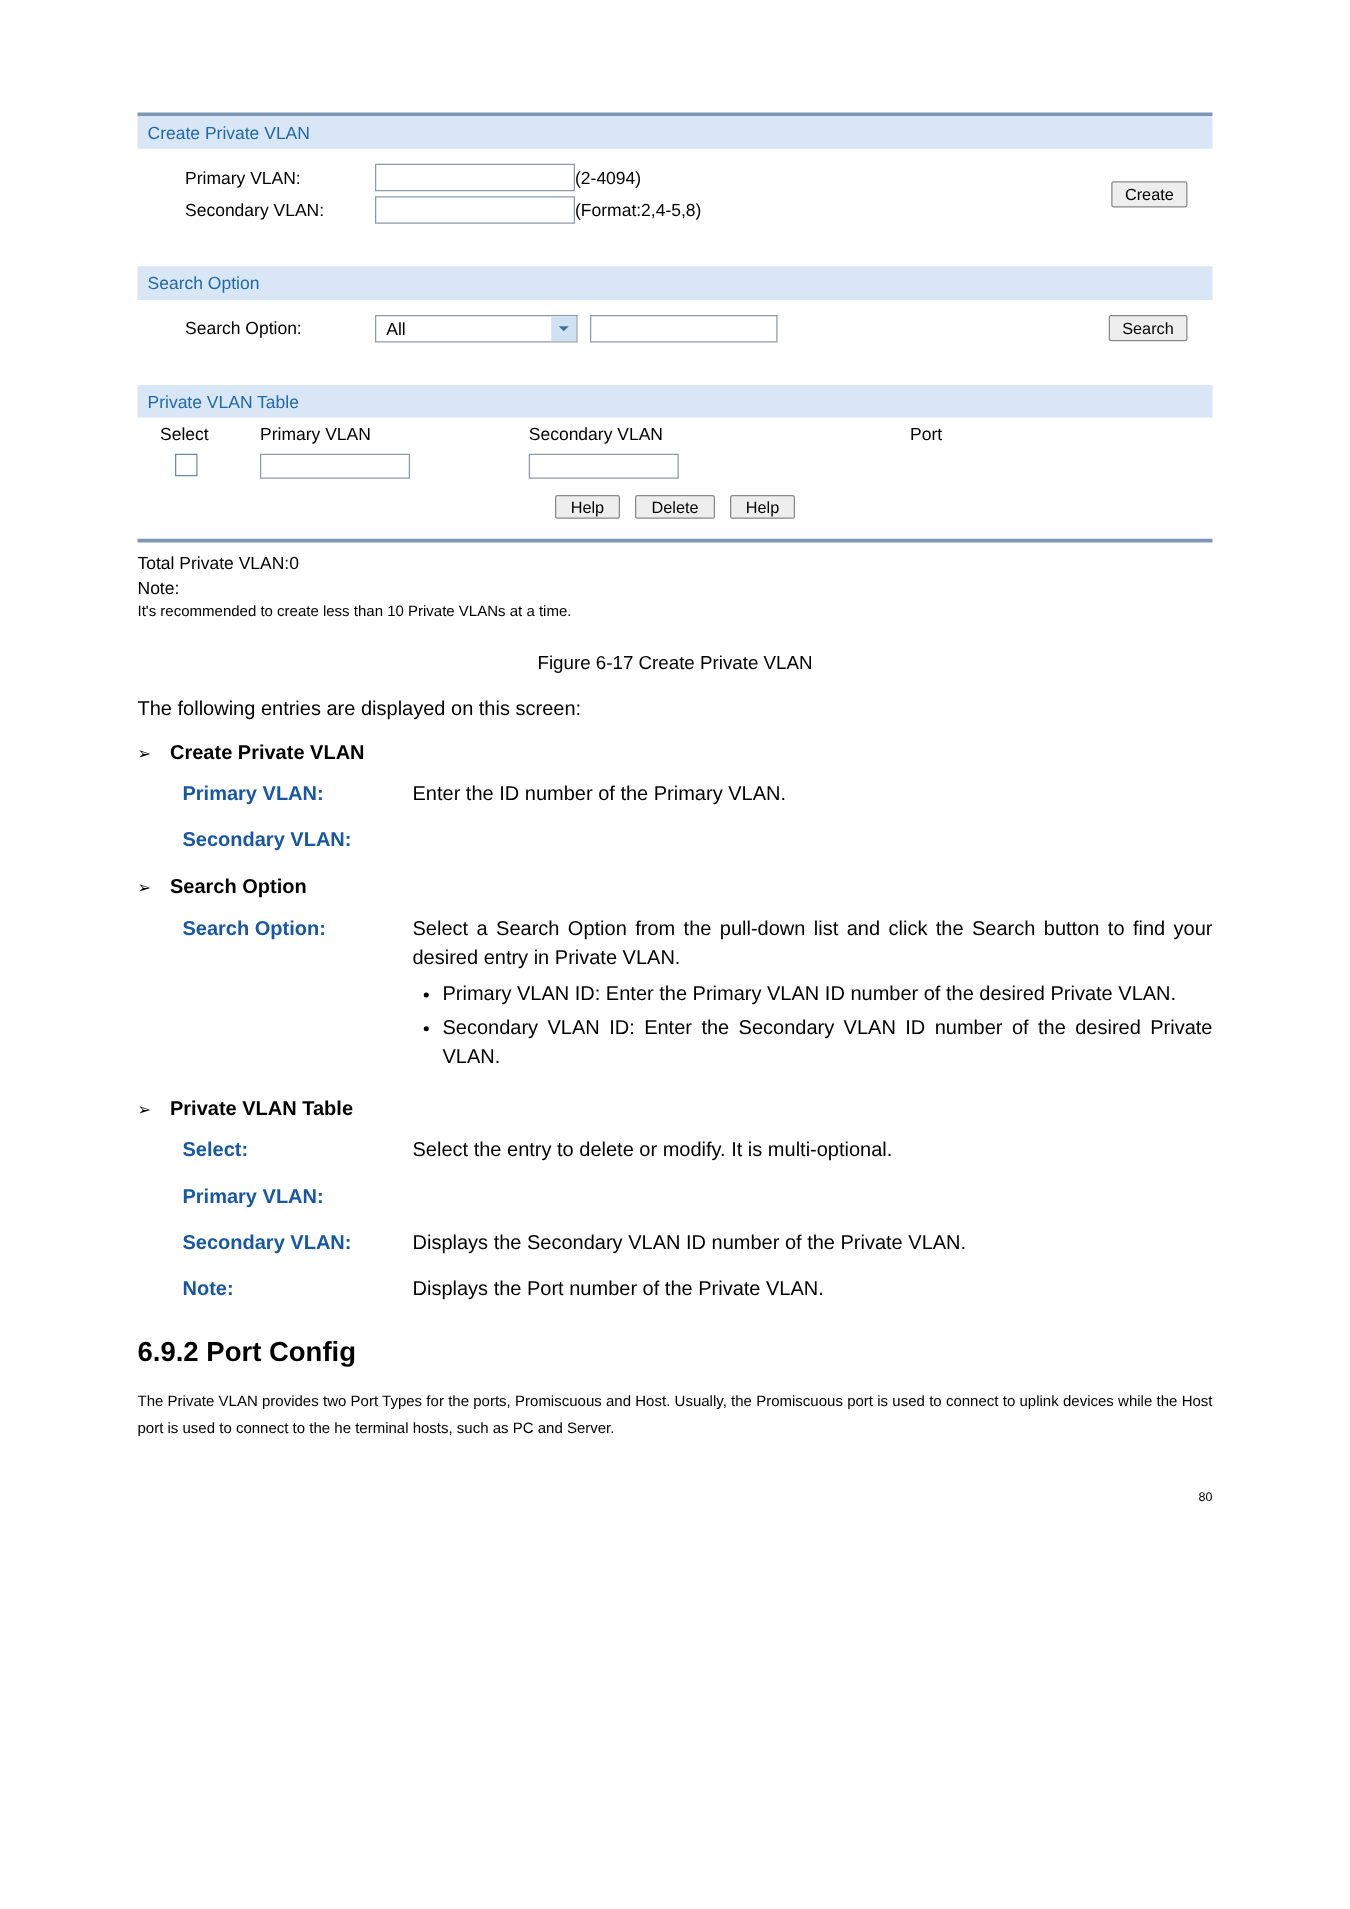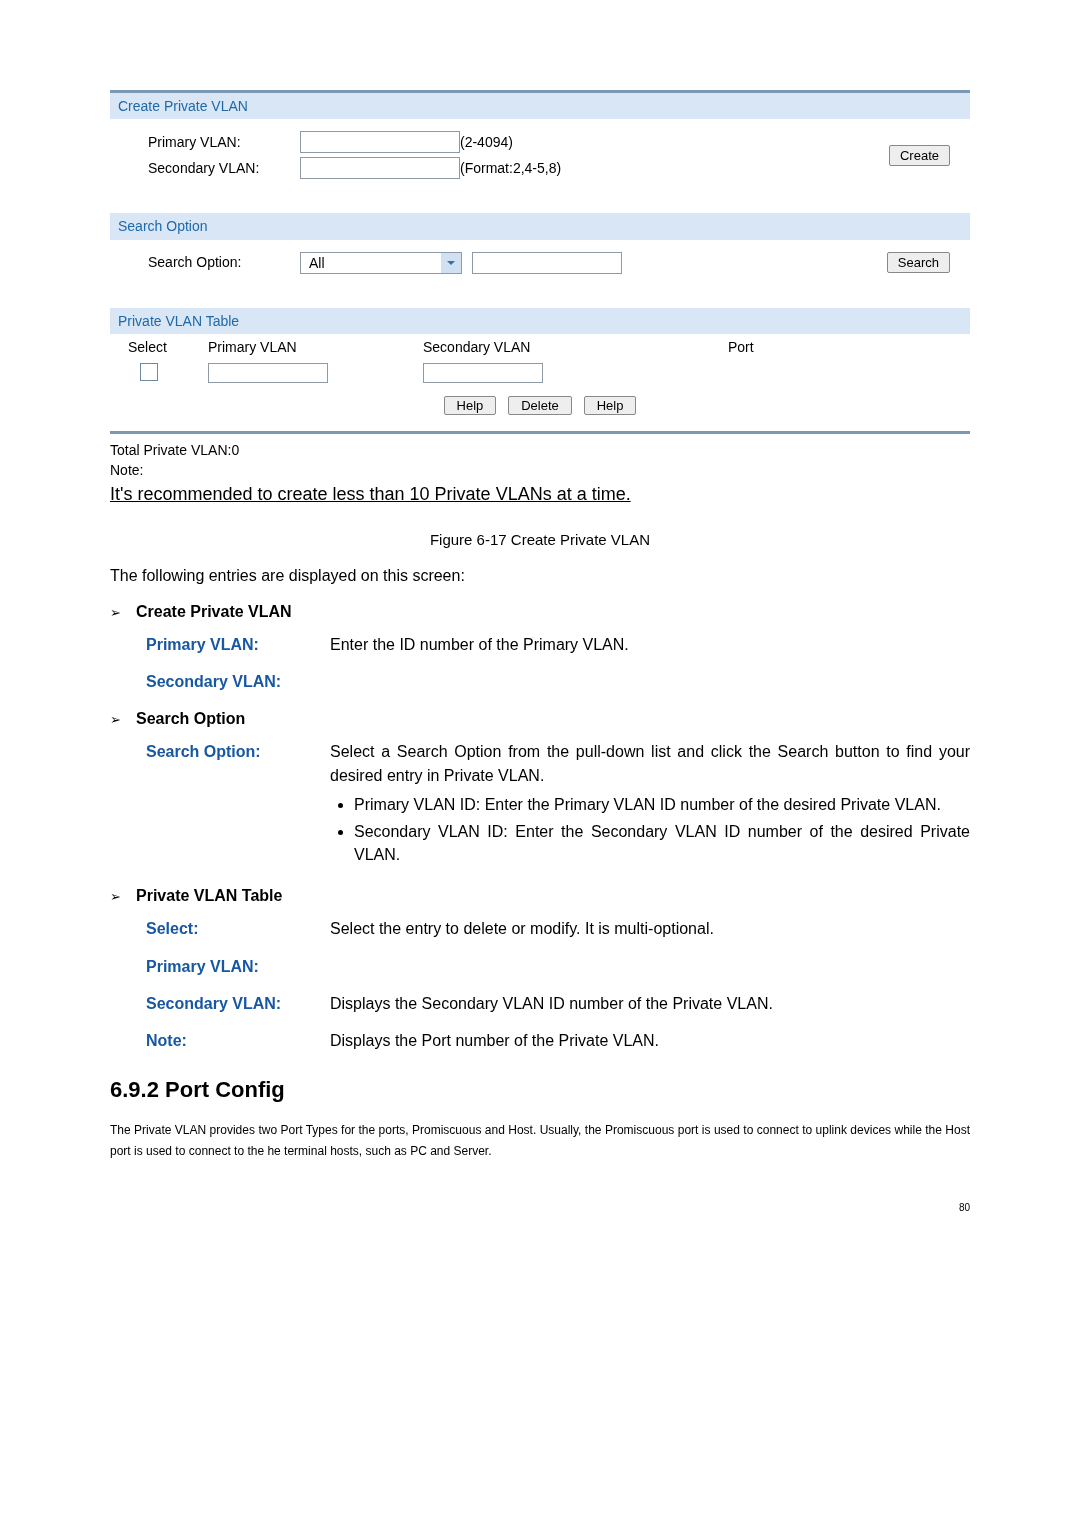--- a/index.html
+++ b/index.html
@@ -101,21 +101,21 @@
     height: 20px; border: 1px solid #8e9ba7;
   }
   .btnbar {
     text-align: center;
     padding: 10px 0 6px;
   }
   .btnbar button { margin: 0 4px; padding: 1px 12px;}
 
   .total-line { margin-top: 6px; font-size: 14px;}
   .note-label { font-weight: normal; font-size: 14px;}
-  .note-text { font-size: 18px; text-decoration: underline;}
+  .note-text { font-size: 12px;}
 
   .fig-caption {
     text-align: center;
     font-size: 15px;
     margin: 22px 0 14px;
   }
   .intro-line { margin: 6px 0 12px; font-size: 16px; }
 
   .arrow-head {
     display: flex;

